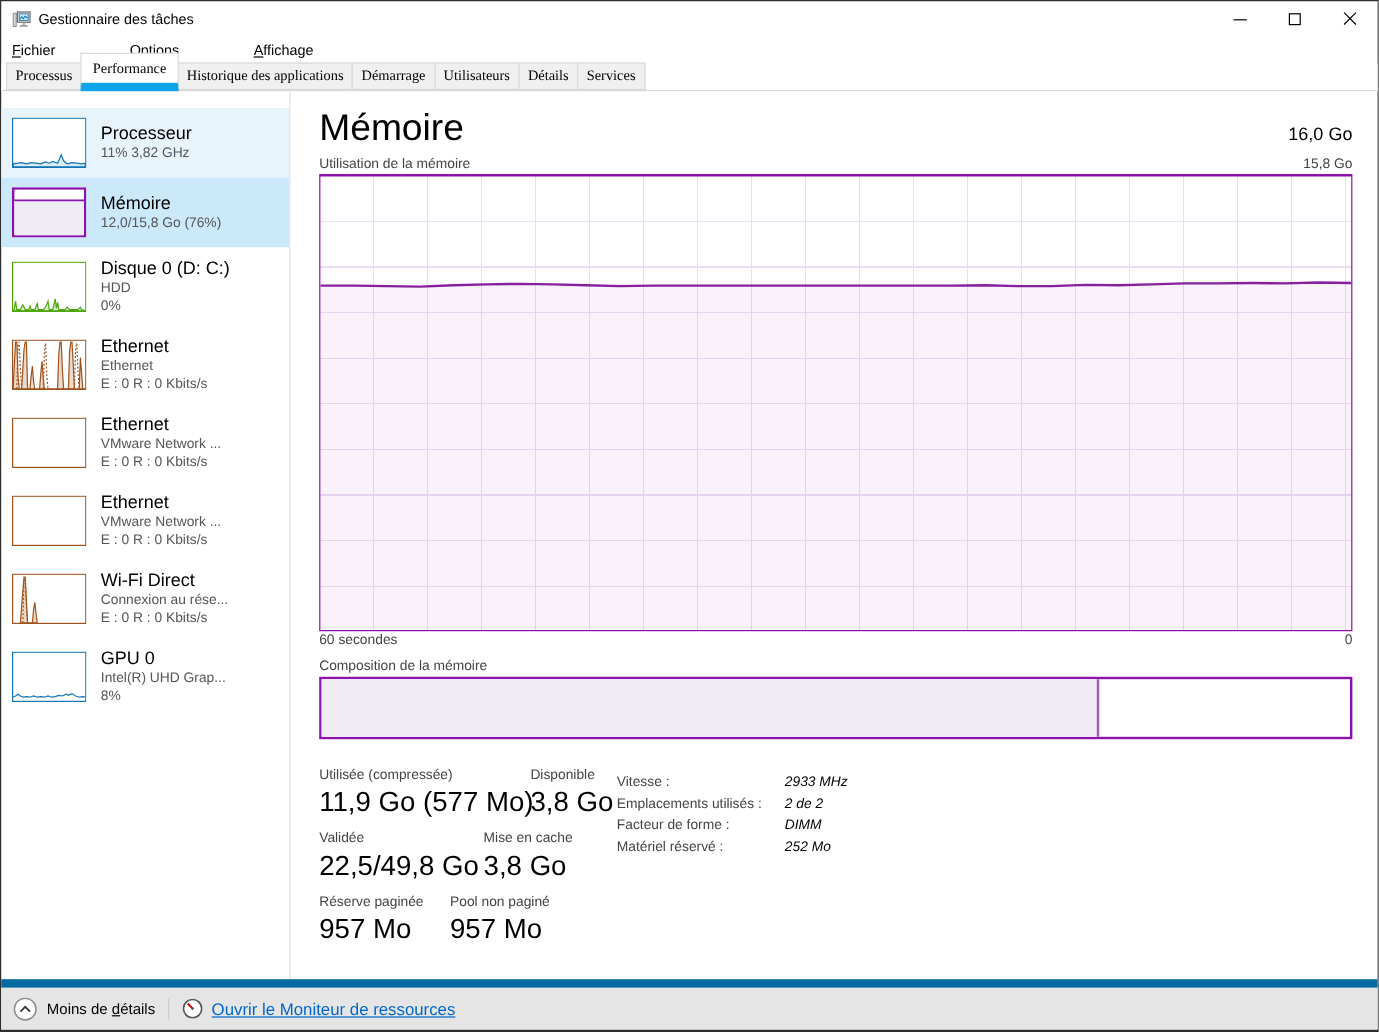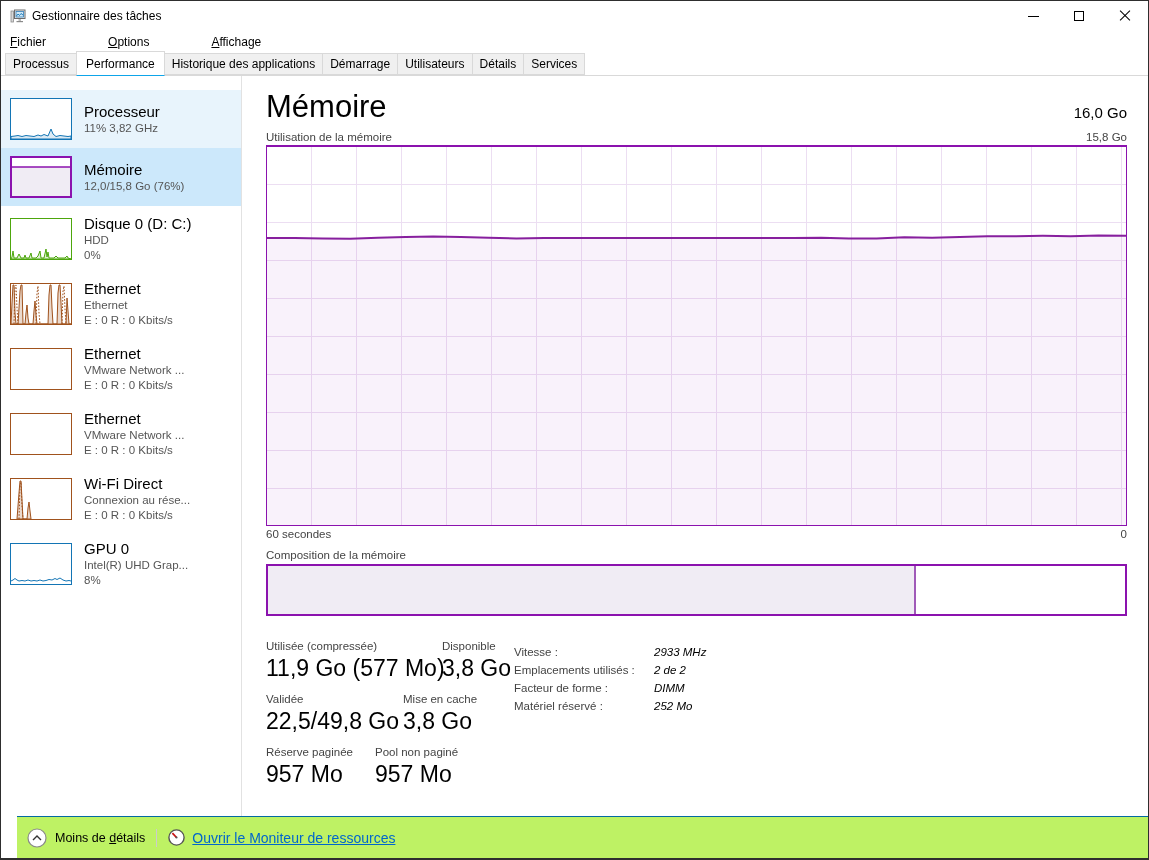--- a/index.html
+++ b/index.html
@@ -19,23 +19,23 @@
   .glyph-close::before,.glyph-close::after { content:""; position:absolute; left:-1px; top:5px; width:14px; height:1px; background:#000; }
   .glyph-close::before { transform:rotate(45deg); }
   .glyph-close::after { transform:rotate(-45deg); }
 
   
   .menubar { height:22px; display:flex; align-items:center; padding-left:9px; flex:0 0 auto;gap:43px; }
   .menu-item { font-size:12px; margin-right:19px; cursor:default; }
   .u { text-decoration:underline; }
 
   
-  .tabbar { height:23px; display:flex; align-items:flex-end; padding-left:4px; border-bottom:1px solid #d9d9d9; flex:0 0 auto; background:#fff; }
+  .tabbar { height:23px; display:flex; align-items:flex-end; padding-left:4px; border-bottom:1px solid #d9d9d9; flex:0 0 auto; background:#fff;font-family:Liberation Serif, serif; }
   .tab { font-size:12px; background:#f0f0f0; border:1px solid #d9d9d9; padding:3px 7px 3px; margin-right:-1px; position:relative; cursor:default; white-space:nowrap; }
-  .tab.active { background:#fff; border-bottom:1px solid #0ea5e9; margin-bottom:-1px; padding:5px 9px 4px; z-index:2; }
+  .tab.active { background:#fff; border-bottom:7px solid #0ea5e9; margin-bottom:-1px; padding:5px 9px 4px; z-index:2; }
 
   
   .content { flex:1 1 auto; display:flex; min-height:0; }
   .sidebar { width:241px; flex:0 0 auto; border-right:1px solid #e2e2e2; padding-top:14px; overflow:hidden; }
   .side-item { display:flex; align-items:center; padding:8px 9px; cursor:default; }
   .side-item.hover { background:#e8f4fc; }
   .side-item.selected { background:#cce8fb; }
   .thumb { width:62px; height:42px; flex:0 0 auto; background:#fff; }
   .side-text { margin-left:12px; min-width:0; }
   .side-title { font-size:15px; color:#000; line-height:19px; white-space:nowrap; }
@@ -63,21 +63,21 @@
   .pair { }
   .pair.w1 { width:176px; } .pair.w2 { width:137px; } .pair.w3 { width:109px; }
   .stat-label { font-size:11.5px; color:#444; margin-bottom:3px; white-space:nowrap; }
   .stat-value { font-size:23px; font-weight:300; white-space:nowrap; }
   .stats-right { padding-top:3px; font-size:11.5px; }
   .detail-row { display:flex; line-height:18px; }
   .detail-label { width:140px; color:#444; }
   .detail-value { color:#000;font-style:italic; }
 
   
-  .footer { flex:0 0 auto; height:42px; border-top:1px solid #0369a1; display:flex; align-items:center; padding-left:10px; background:#bef264;margin-left:16px; }
+  .footer { flex:0 0 auto; height:42px; border-top:7px solid #0369a1; display:flex; align-items:center; padding-left:10px; background:#e5e5e5; }
   .less-btn { display:flex; align-items:center; cursor:default; }
   .less-label { font-size:12.5px; margin-left:8px; }
   .vsep { width:1px; height:18px; background:#ccc; margin:0 11px; }
   .resmon { display:flex; align-items:center; cursor:default; }
   .resmon-label { font-size:14px; color:#0066cc; margin-left:7px;text-decoration:underline; }
 </style>
 </head>
 <body>
 
 <div class="window">

